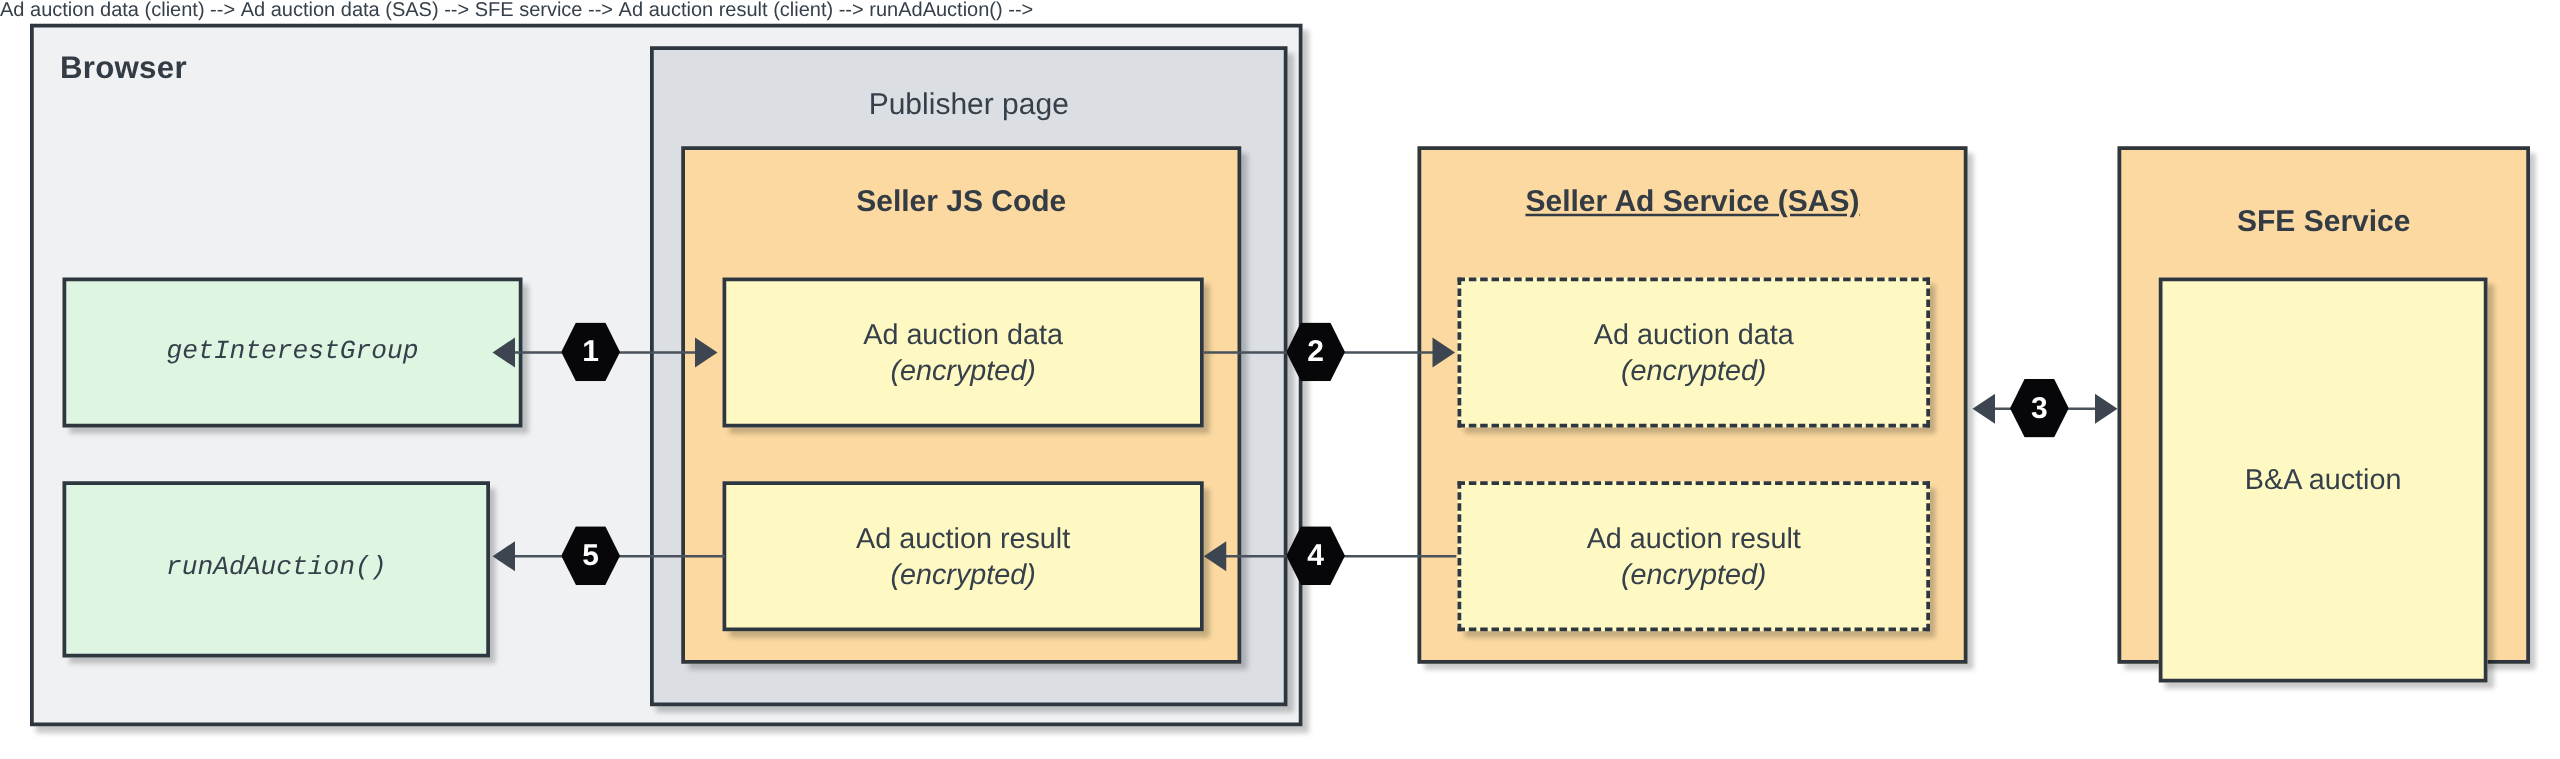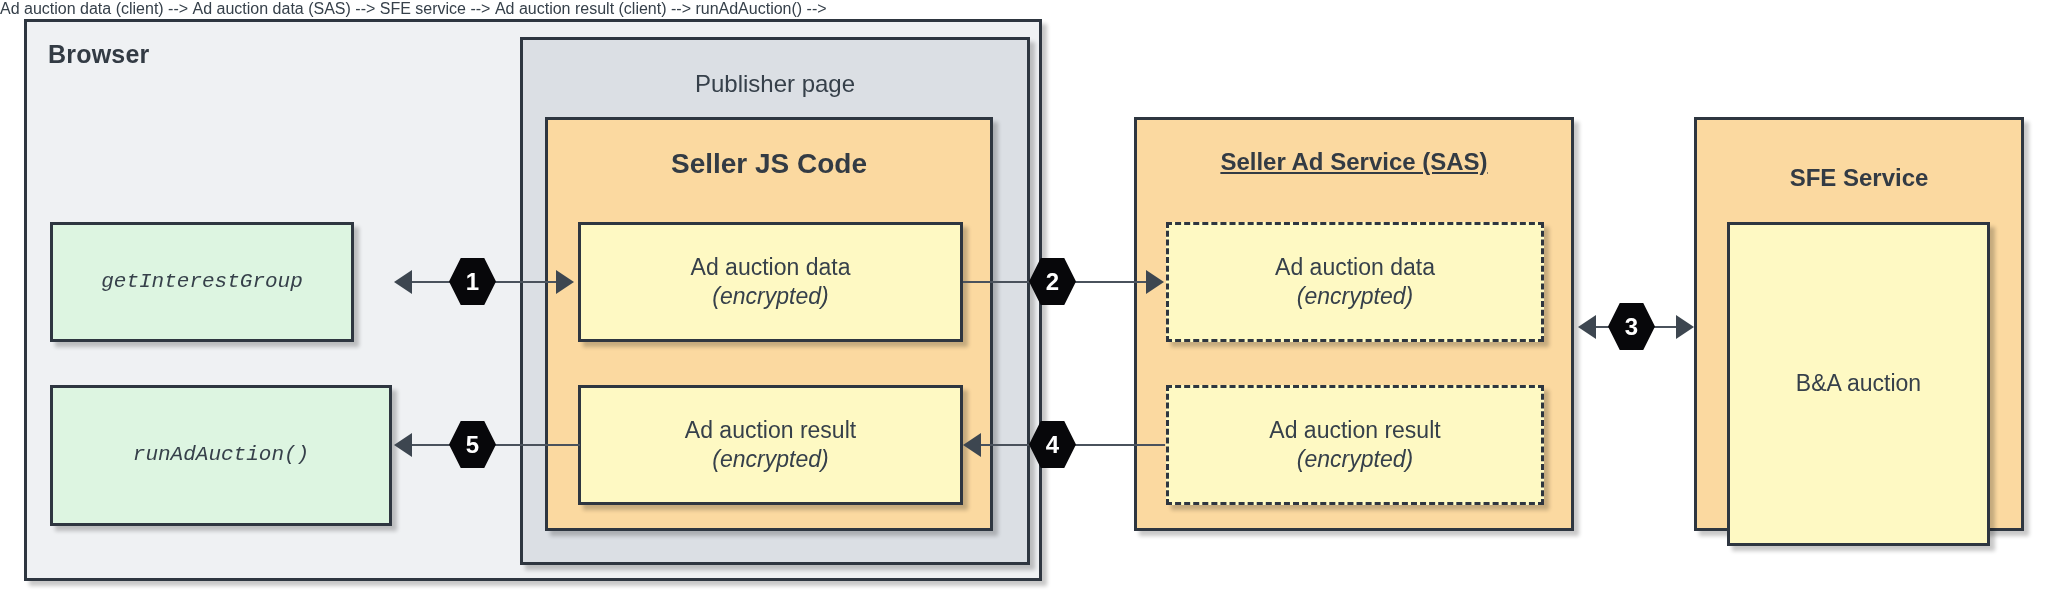--- a/index.html
+++ b/index.html
@@ -30,21 +30,21 @@
     font-size:24px;color:#36404a;
   }
 
   .sellerjs{
     left:545px;top:117px;width:448px;height:414px;
     background:#fbd9a0;border:3px solid #2e3640;
     box-shadow:5px 5px 4px rgba(0,0,0,.22);
   }
   .sellerjs-title{
     left:545px;top:148px;width:448px;text-align:center;
-    font-size:28px;font-weight:bold;color:#333b44;
+    font-size:24px;font-weight:bold;color:#333b44;
   }
 
   .sas{
     left:1134px;top:117px;width:440px;height:414px;
     background:#fbd9a0;border:3px solid #2e3640;
     box-shadow:5px 5px 4px rgba(0,0,0,.22);
   }
   .sas-title{
     left:1134px;top:148px;width:440px;text-align:center;
     font-size:24px;font-weight:bold;color:#333b44;text-decoration:underline;
@@ -71,21 +71,21 @@
     font-family:"Liberation Mono","DejaVu Sans Mono",monospace;
     font-style:italic;font-size:21px;color:#36404a;
   }
   .cream{
     background:#fef9c3;border:3px solid #2e3640;
     font-size:23px;color:#36404a;
   }
   .cream.dashed{border:3px dashed #2e3640;}
   .cream .it{font-style:italic;}
 
-  .g1{left:50px;top:222px;width:304px;height:120px;}
+  .g1{left:50px;top:222px;width:368px;height:120px;}
   .g2{left:50px;top:385px;width:342px;height:141px;}
 
   .c1{left:578px;top:222px;width:385px;height:120px;}
   .c2{left:578px;top:385px;width:385px;height:120px;}
 
   .s1{left:1166px;top:222px;width:378px;height:120px;}
   .s2{left:1166px;top:385px;width:378px;height:120px;}
 
   .ba{left:1727px;top:222px;width:263px;height:324px;
       font-size:23px;}

